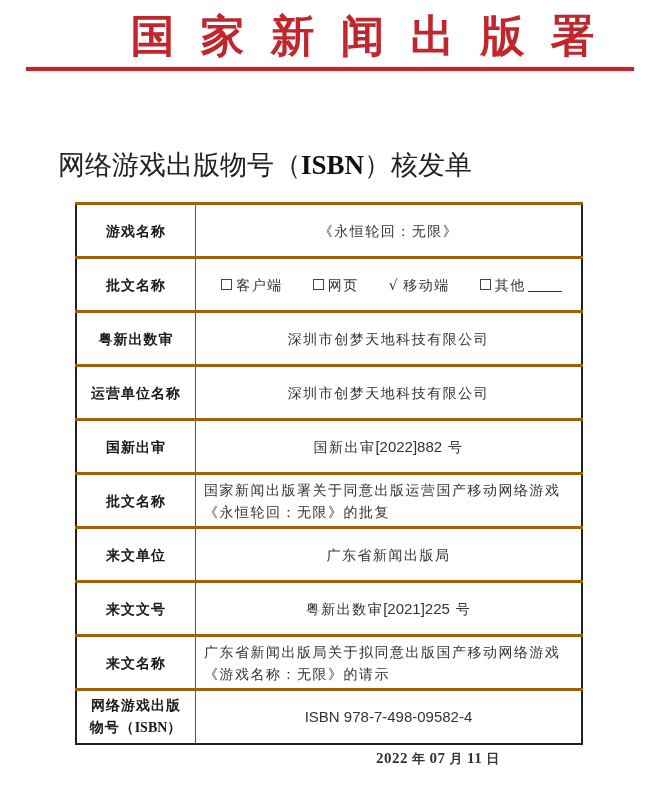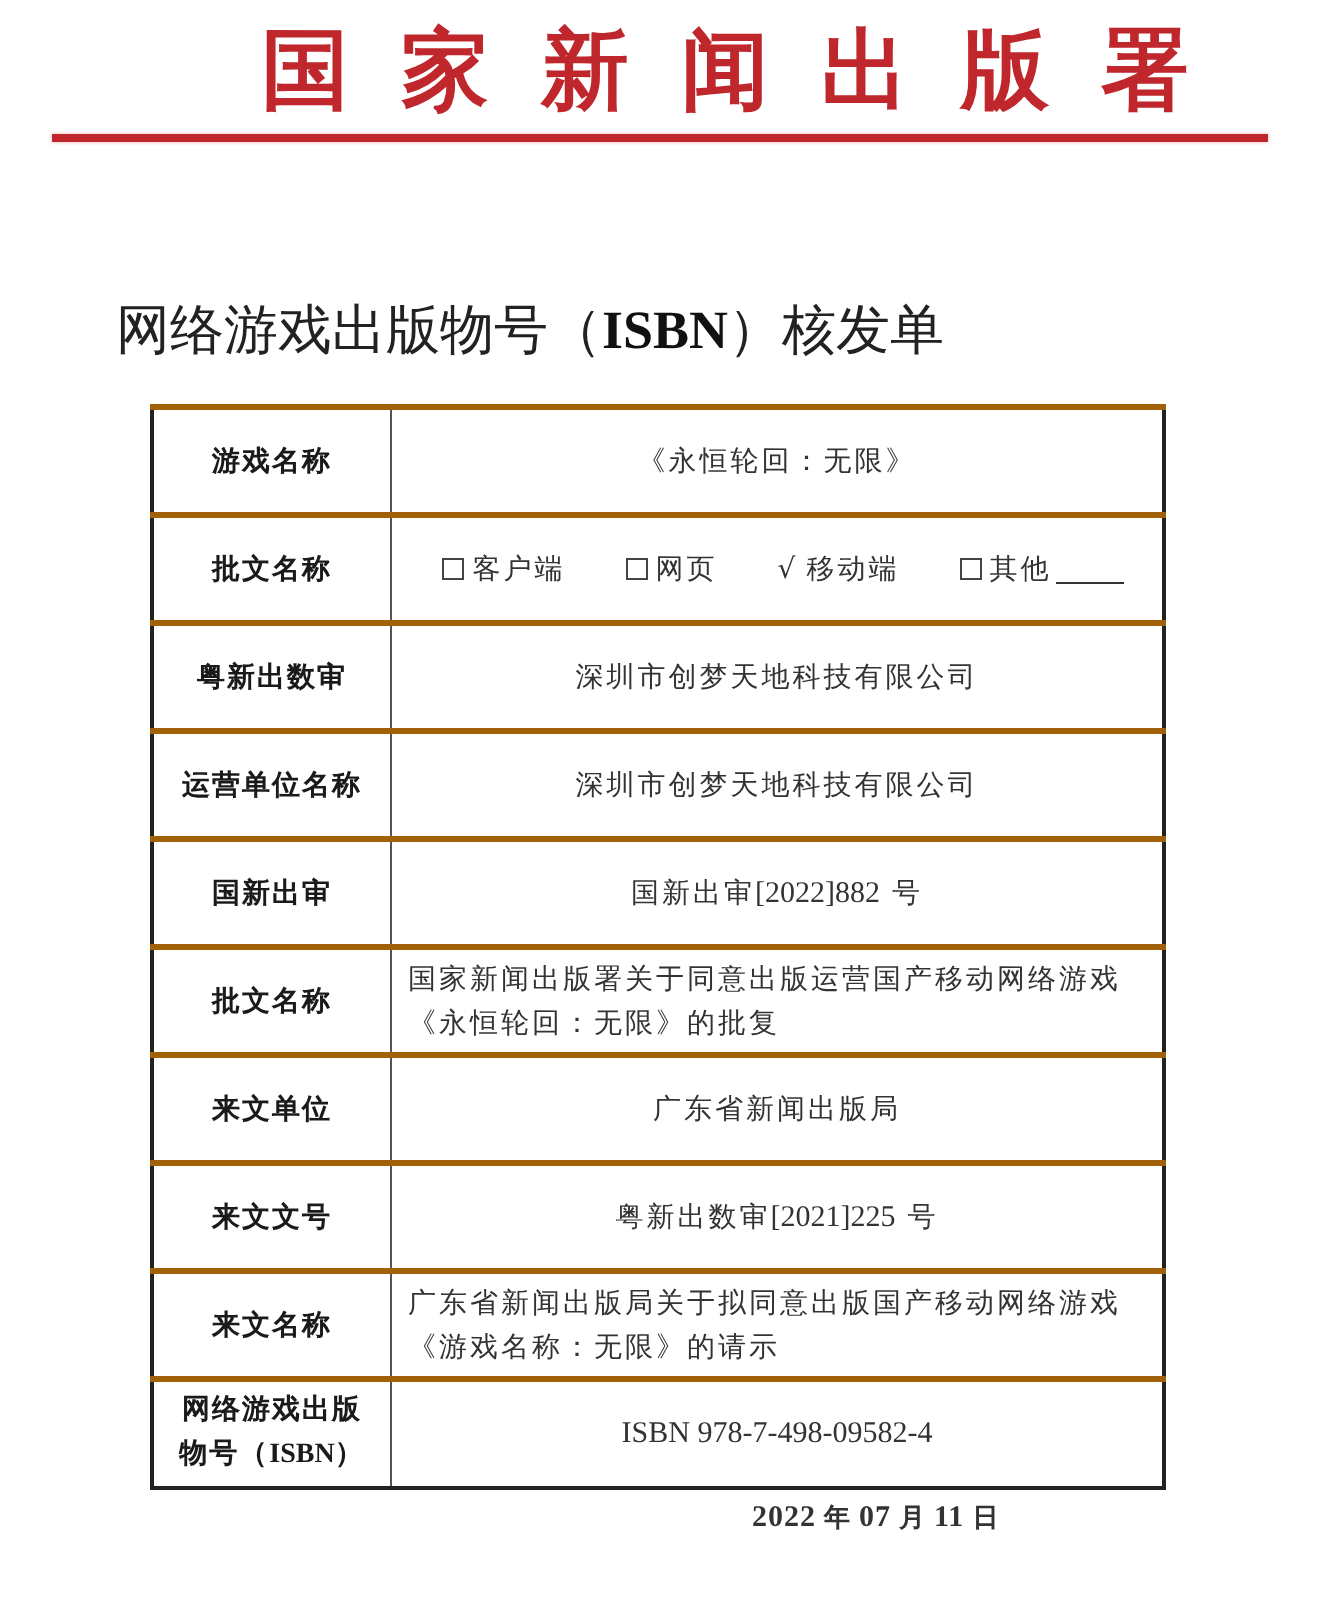--- a/index.html
+++ b/index.html
@@ -90,21 +90,21 @@
       letter-spacing: 1.5px;
       line-height: 22px;
     }
     table.form td.value.left {
       text-align: left;
       padding-left: 8px;
       padding-right: 18px;
     }
     table.form tr { height: 54px; }
     .num {
-      font-family: Liberation Serif, serif;
+      font-family: Liberation Sans, sans-serif;
       letter-spacing: 0;
       font-size: 15px;
     }
     .label .isbn-b {
       font-family: "Liberation Serif", "DejaVu Serif", serif;
       font-weight: bold;
       letter-spacing: 0;
     }
     .type-options {
       display: flex;

